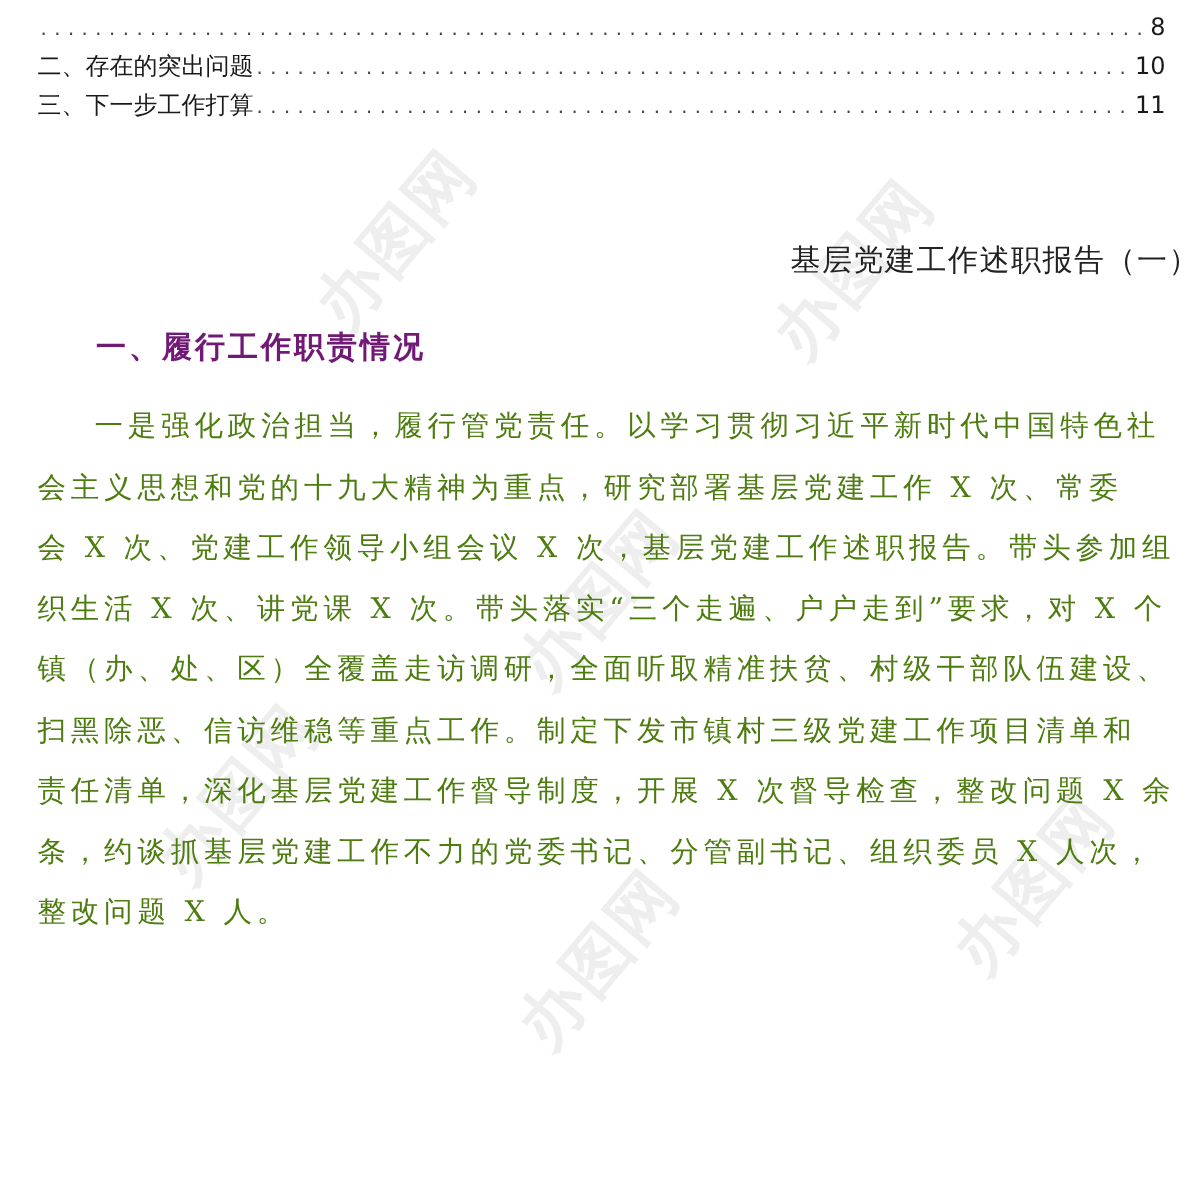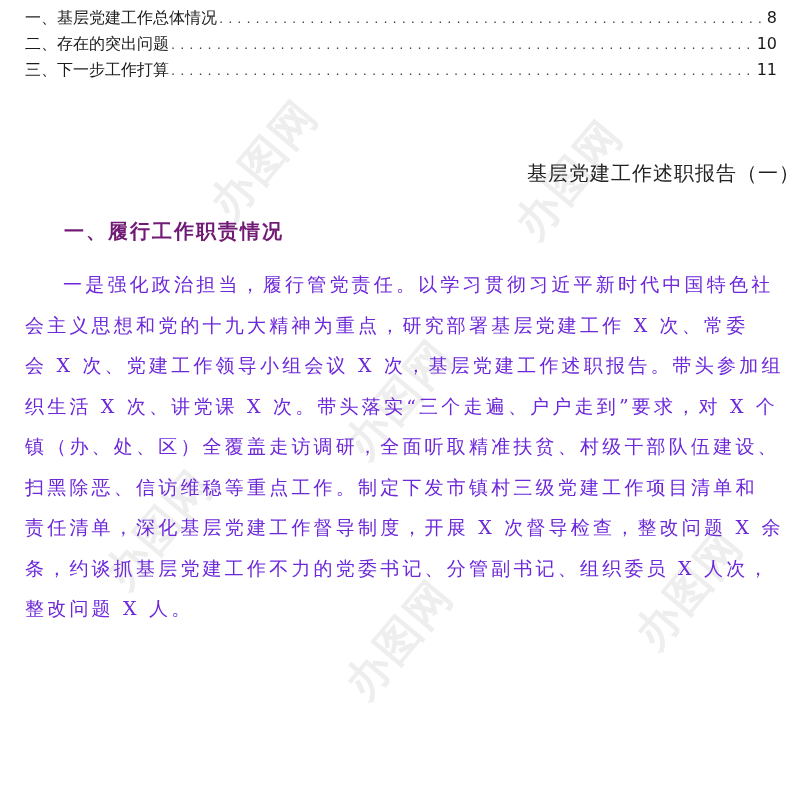--- a/index.html
+++ b/index.html
@@ -30,41 +30,40 @@
     .doc-title {
       position: absolute; left: 0; width: 800px; top: 160px; text-align: right;
       font-size: 20px; letter-spacing: 1px; color: #222;
     }
     .section-heading {
       position: absolute; left: 64px; top: 218px;
       font-size: 20px; font-weight: bold; letter-spacing: 2px; color: #701a75;
     }
     .para {
       position: absolute; left: 25px; top: 264px; width: 752px;
-      font-size: 19px; line-height: 40.5px; letter-spacing: 3.2px; color: #6d28d9;
+      font-size: 19px; line-height: 40.5px; letter-spacing: 3.2px; color: #4d7c0f;
       text-align: justify;
     }
     .para-line { display: block; white-space: nowrap; }
     .para-line.indent { padding-left: 38px; }
   </style>
 </head>
 <body>
 
 <div class="page">
 
   <div class="watermark" style="left:195px; top:130px;">办图网</div>
   <div class="watermark" style="left:500px; top:150px;">办图网</div>
   <div class="watermark" style="left:330px; top:370px;">办图网</div>
   <div class="watermark" style="left:90px; top:500px;">办图网</div>
   <div class="watermark" style="left:330px; top:610px;">办图网</div>
   <div class="watermark" style="left:620px; top:560px;">办图网</div>
 
   <div class="toc">
     <div class="toc-row">
-      <span class="toc-label">一、基层党建工作总体情况</span>
       <span class="toc-dots">..............................................................................................................................</span>
       <span class="toc-page">8</span>
     </div>
     <div class="toc-row">
       <span class="toc-label">二、存在的突出问题</span>
       <span class="toc-dots">..............................................................................................................................</span>
       <span class="toc-page">10</span>
     </div>
     <div class="toc-row">
       <span class="toc-label">三、下一步工作打算</span>

